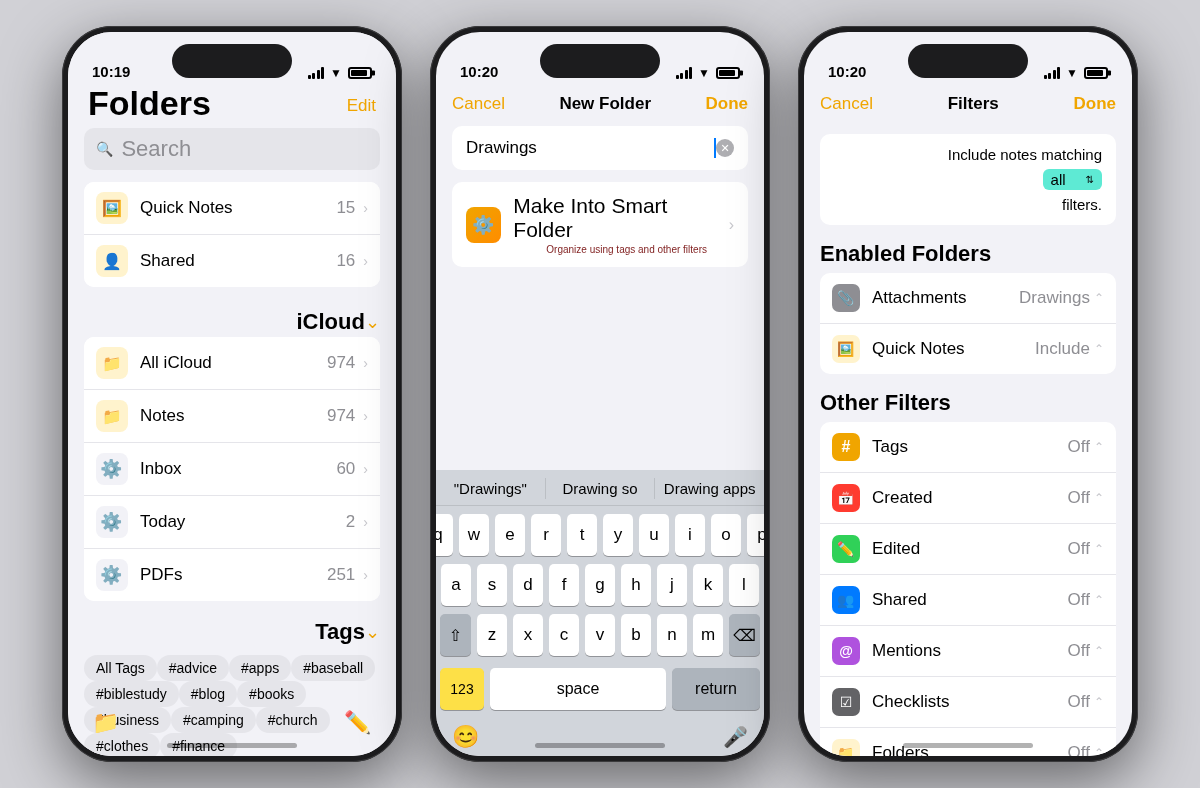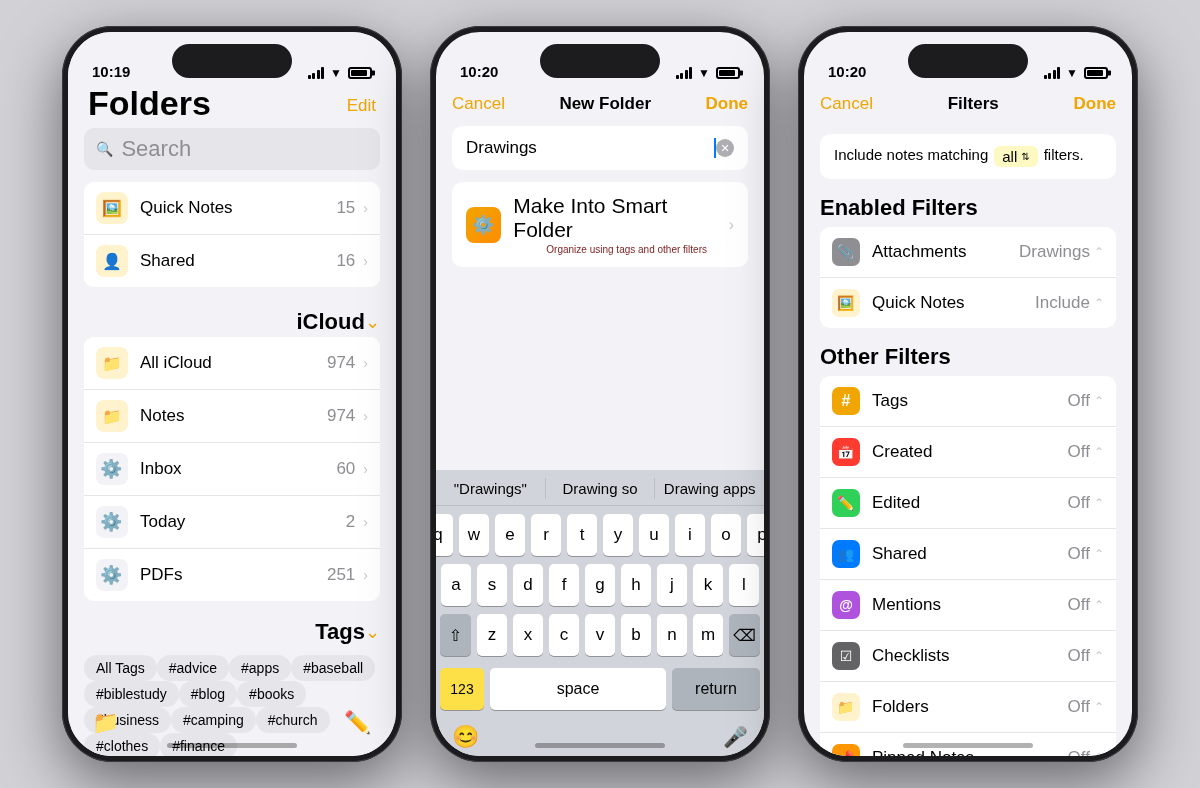--- a/index.html
+++ b/index.html
@@ -421,34 +421,35 @@
     .phone3-content {
       background: #f2f2f7;
       height: 100%;
     }
     .filter-match-row {
       background: #fff;
       margin: 8px 16px 16px;
       border-radius: 10px;
       padding: 12px 14px;
       display: flex;
-      align-items: flex-start;
+      align-items: flex-end;
       gap: 6px;
       font-size: 15px;
       color: #000;
+      flex-direction: column;
     }
     .filter-match-selector {
-      background: #fef9c3;
+      background: #5eead4;
       border-radius: 6px;
       padding: 2px 8px;
       font-size: 15px;
       color: #000;
       display: flex;
       align-items: center;
-      gap: 4px;
+      gap: 20px;
     }
     .filters-section-label {
       font-size: 22px;
       font-weight: 700;
       color: #000;
       padding: 0 16px 6px;
     }
     .filter-list {
       background: #fff;
       margin: 0 16px 16px;
@@ -757,21 +758,21 @@
 
         <div class="filter-match-row">
           <span>Include notes matching</span>
           <div class="filter-match-selector">
             <span>all</span>
             <span style="font-size:10px;">⇅</span>
           </div>
           <span>filters.</span>
         </div>
 
-        <div class="filters-section-label">Enabled Filters</div>
+        <div class="filters-section-label">Enabled Folders</div>
         <div class="filter-list">
           <div class="filter-item">
             <div class="filter-icon" style="background:#8e8e93;">📎</div>
             <span class="filter-name">Attachments</span>
             <span class="filter-value">Drawings</span>
             <span class="filter-chevron-up">⌃</span>
           </div>
           <div class="filter-item">
             <div class="filter-icon" style="background:#fff3cd;font-size:14px;">🖼️</div>
             <span class="filter-name">Quick Notes</span>

